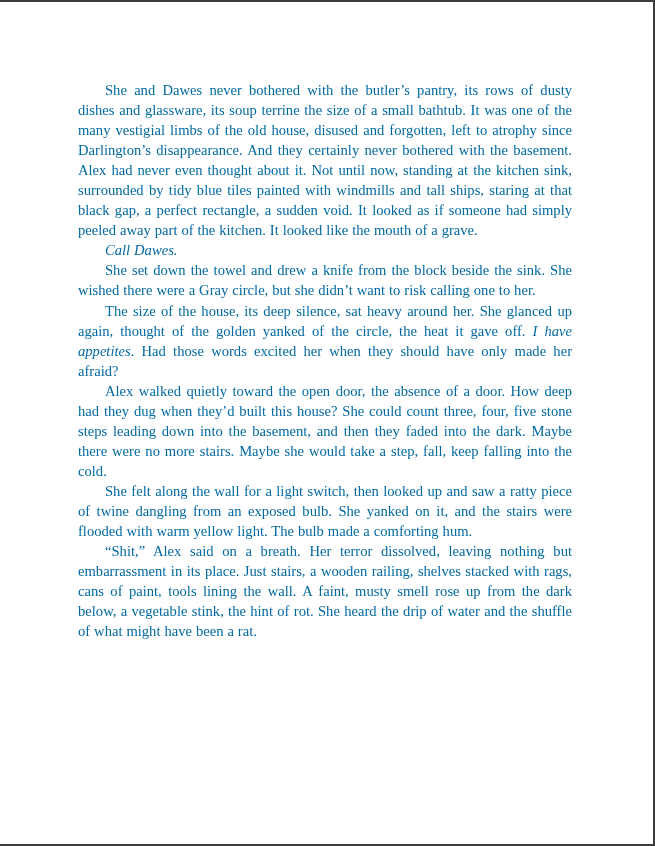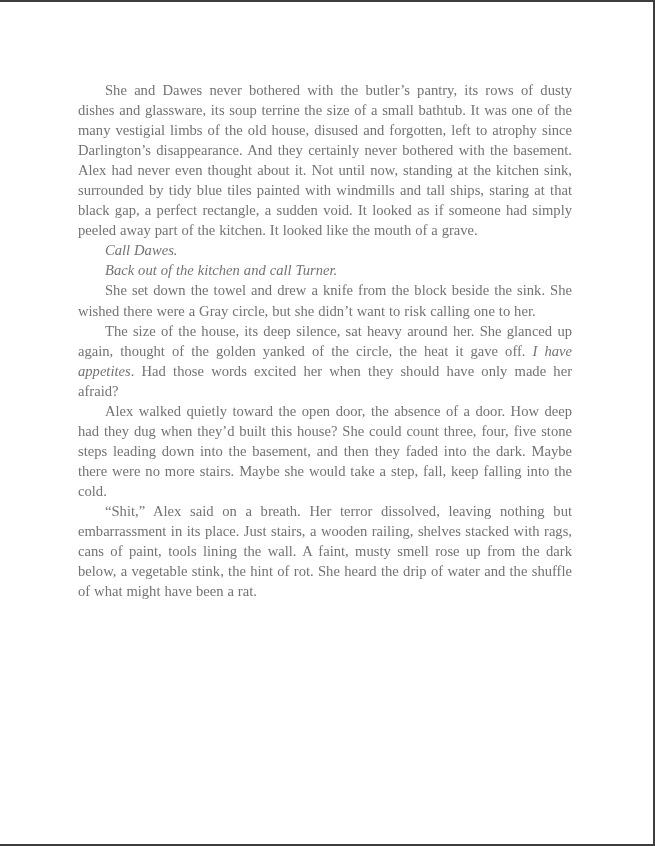--- a/index.html
+++ b/index.html
@@ -34,21 +34,21 @@
     width: 494px;
   }
 
   p.para {
     margin: 0;
     padding: 0;
     text-align: justify;
     text-justify: inter-word;
     font-size: 14.6px;
     line-height: 20.05px;
-    color: #737373;
+    color: #0369a1;
     text-indent: 27px;
     hyphens: none;
     -webkit-hyphens: none;
     word-spacing: 0.02em;
   }
 
   p.para:last-child {
     margin-bottom: 15px;
   }
 
@@ -58,19 +58,19 @@
     font-family: Liberation Serif, serif;
   }
 </style>
 </head>
 <body>
 
 <div id="page">
   <div id="text-block">
       <p class="para"><span>She and Dawes never bothered with the butler’s pantry, its rows of dusty dishes and glassware, its soup terrine the size of a small bathtub. It was one of the many vestigial limbs of the old house, disused and forgotten, left to atrophy since Darlington’s disappearance. And they certainly never bothered with the basement. Alex had never even thought about it. Not until now, standing at the kitchen sink, surrounded by tidy blue tiles painted with windmills and tall ships, staring at that black gap, a perfect rectangle, a sudden void. It looked as if someone had simply peeled away part of the kitchen. It looked like the mouth of a grave.</span></p>
       <p class="para"><em>Call Dawes.</em></p>
-      <p class="para"><em>Back out of the kitchen and call Turner.</em></p>
       <p class="para"><span>She set down the towel and drew a knife from the block beside the sink. She wished there were a Gray circle, but she didn’t want to risk calling one to her.</span></p>
       <p class="para"><span>The size of the house, its deep silence, sat heavy around her. She glanced up again, thought of the golden yanked of the circle, the heat it gave off. </span><em>I have appetites</em><span>. Had those words excited her when they should have only made her afraid?</span></p>
       <p class="para"><span>Alex walked quietly toward the open door, the absence of a door. How deep had they dug when they’d built this house? She could count three, four, five stone steps leading down into the basement, and then they faded into the dark. Maybe there were no more stairs. Maybe she would take a step, fall, keep falling into the cold.</span></p>
+      <p class="para"><span>She felt along the wall for a light switch, then looked up and saw a ratty piece of twine dangling from an exposed bulb. She yanked on it, and the stairs were flooded with warm yellow light. The bulb made a comforting hum.</span></p>
       <p class="para"><span>“Shit,” Alex said on a breath. Her terror dissolved, leaving nothing but embarrassment in its place. Just stairs, a wooden railing, shelves stacked with rags, cans of paint, tools lining the wall. A faint, musty smell rose up from the dark below, a vegetable stink, the hint of rot. She heard the drip of water and the shuffle of what might have been a rat.</span></p>
     </div>
 </div>
 
 </body></html>

